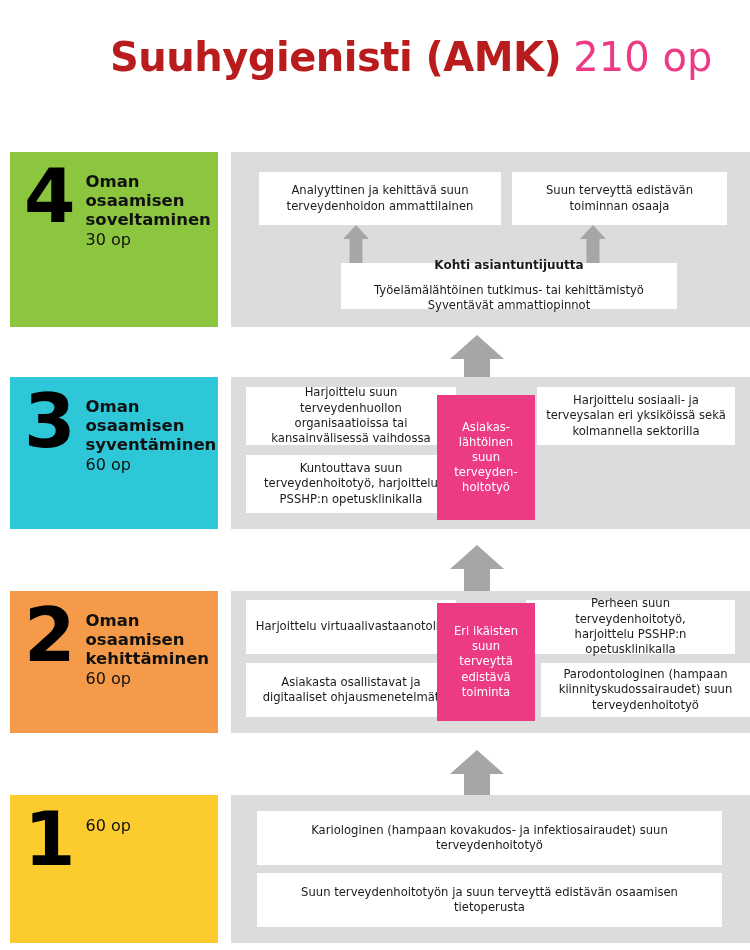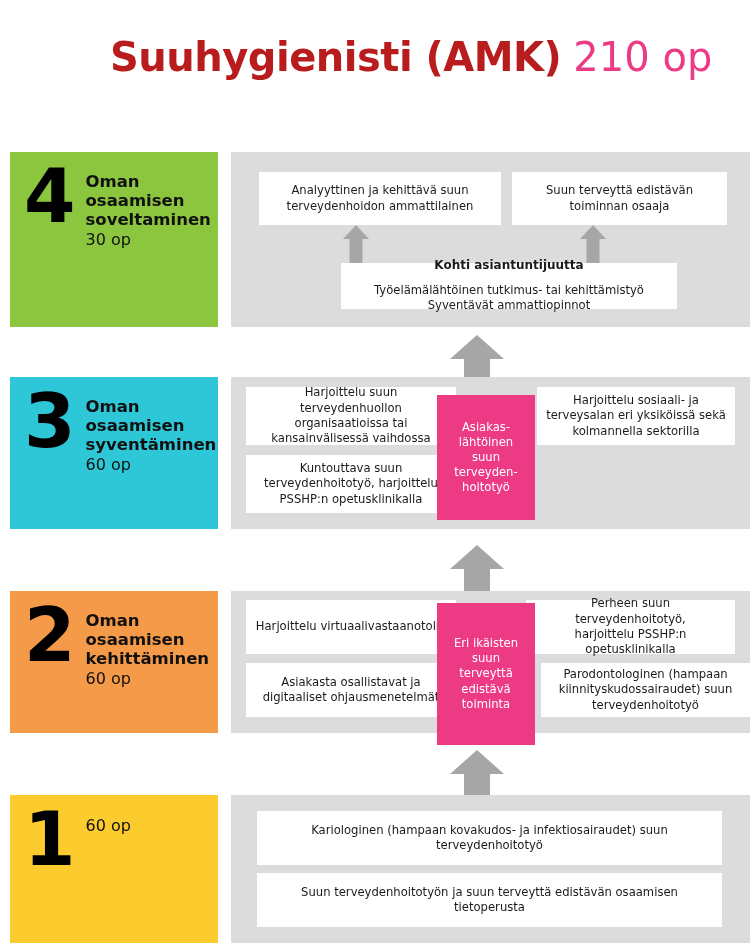--- a/index.html
+++ b/index.html
@@ -190,21 +190,21 @@
     <div class="panel">
       <div class="card" style="left:15px;top:9px;width:210px;height:54px;">Harjoittelu virtuaalivastaanotolla</div>
       <div class="card" style="left:295px;top:9px;width:209px;height:54px;">Perheen suun terveydenhoitotyö,
 harjoittelu PSSHP:n
 opetusklinikalla</div>
       <div class="card" style="left:15px;top:72px;width:210px;height:54px;">Asiakasta osallistavat ja
 digitaaliset ohjausmenetelmät</div>
       <div class="card" style="left:310px;top:72px;width:209px;height:54px;">Parodontologinen (hampaan
 kiinnityskudossairaudet) suun
 terveydenhoitotyö</div>
-      <div class="pink-card" style="left:206px;top:12px;width:98px;height:142px;">Eri ikäisten
+      <div class="pink-card" style="left:206px;top:12px;width:98px;height:118px;">Eri ikäisten
 suun
 terveyttä
 edistävä
 toiminta</div>
     </div>
   </div>
 
   <div class="arrow-big" style="left:450px;top:750px;">
     <svg viewBox="0 0 54 46" preserveAspectRatio="none">
       <polygon points="27,0 54,24 40,24 40,46 14,46 14,24 0,24" fill="#a6a6a6"></polygon>

